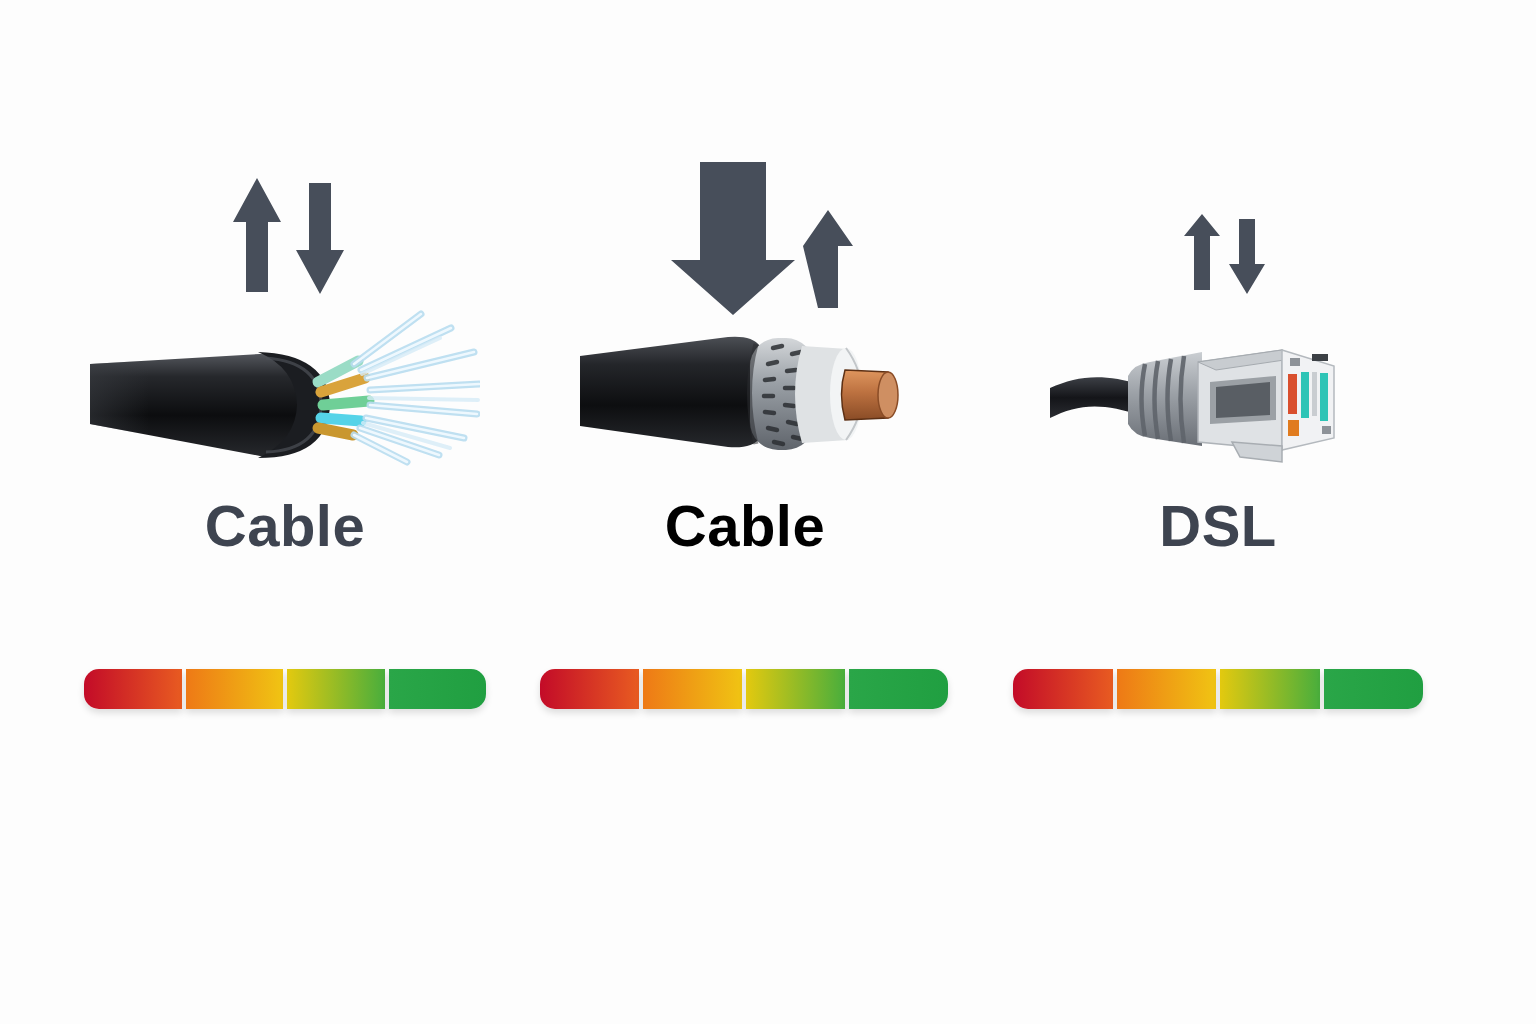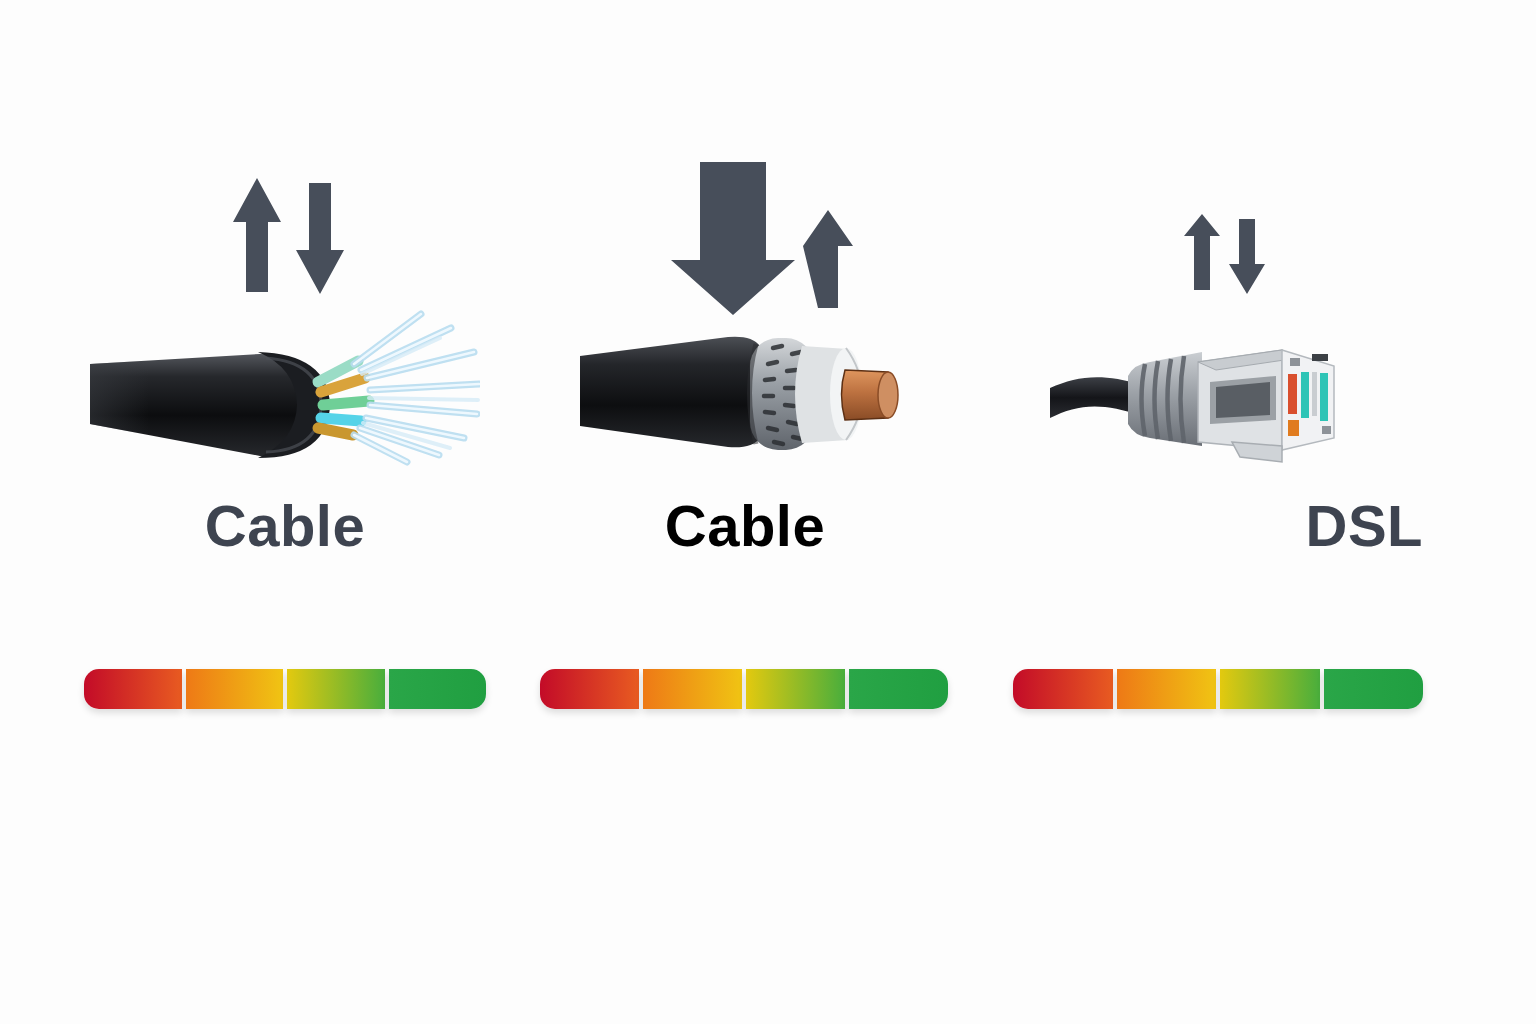--- a/index.html
+++ b/index.html
@@ -223,21 +223,21 @@
       <rect x="251" y="32" width="8" height="46" fill="#2ec4b6"></rect>
       <rect x="262" y="32" width="5" height="44" fill="#c9cdd1"></rect>
       <rect x="270" y="33" width="8" height="48" fill="#2ec4b6"></rect>
       <rect x="240" y="18" width="10" height="8" fill="#8d9298"></rect>
       <rect x="262" y="14" width="16" height="7" fill="#3c4045"></rect>
       <rect x="272" y="86" width="9" height="8" fill="#8d9298"></rect>
 
       <path d="M182,102 L232,106 L232,122 L190,117 Z" fill="#cfd3d7" stroke="#a8adb2" stroke-width="1.5"></path>
     </svg>
 
-    <div class="abs column-label" style="left: 1013px; top: 497px; width: 410px; color: rgb(62, 68, 80); text-align: right;">DSL</div>
+    <div class="abs column-label" style="left: 1013px; top: 497px; width: 410px; color: rgb(62, 68, 80);">DSL</div>
 
     <div class="abs rating-bar" style="left:1013px; top:669px; width:410px;">
       <div class="rating-segment" style="background: linear-gradient(90deg, rgb(195, 11, 40), rgb(232, 91, 33));"></div>
       <div class="rating-segment" style="background: linear-gradient(90deg, rgb(238, 121, 22), rgb(240, 196, 19));"></div>
       <div class="rating-segment" style="background: linear-gradient(90deg, rgb(227, 201, 15), rgb(73, 174, 60));"></div>
       <div class="rating-segment" style="background: linear-gradient(90deg, rgb(42, 166, 72), rgb(32, 159, 65));"></div>
     </div>
   </div>
 
 </div>

